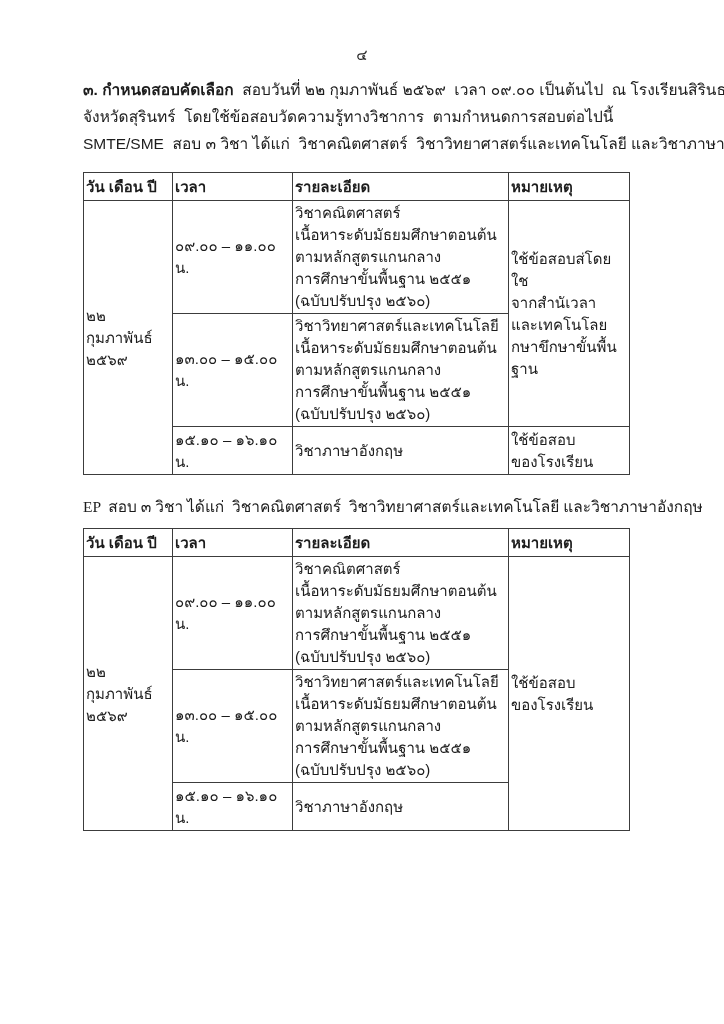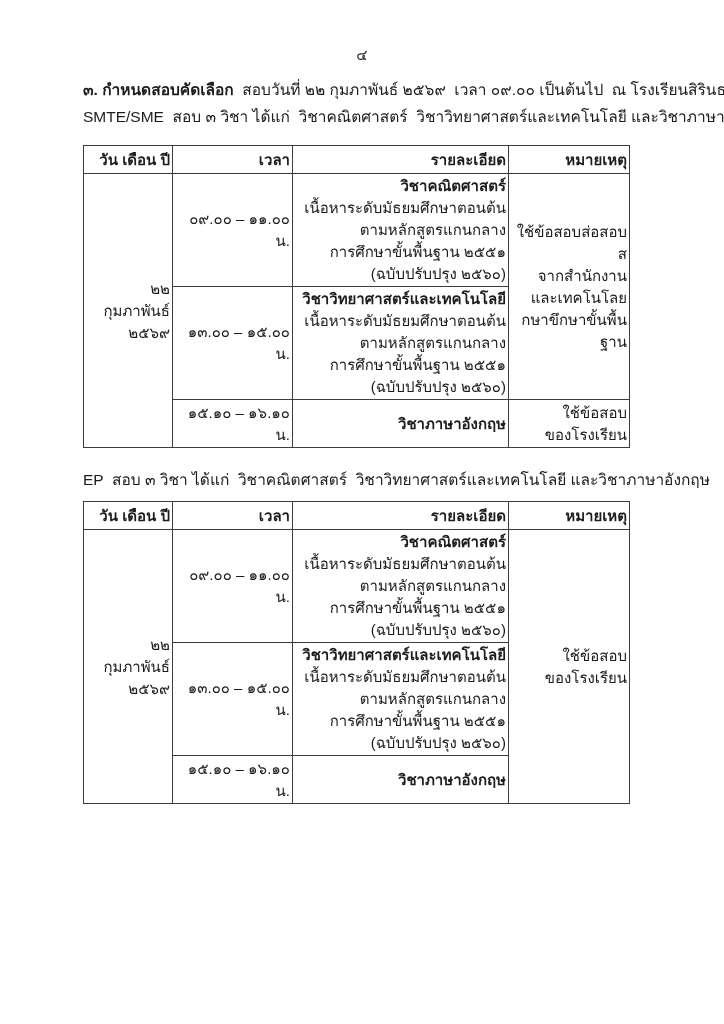--- a/index.html
+++ b/index.html
@@ -20,47 +20,48 @@
   }
   .para-line {
     font-size:15.5px; line-height:27px; white-space:pre; color:#1c1c1c;
   }
   .bold { font-weight:bold;text-align:center; }
   table.sched {
     border-collapse:collapse; table-layout:fixed;
     width:546px; margin-top:15px;
   }
   table.sched.second { margin-top:8px; }
-  .ep-line { margin-top:18px; }
+  .ep-line { margin-top:18px;font-family:Liberation Serif, serif; }
   table.sched col.c1 { width:89px; }
   table.sched col.c2 { width:120px; }
   table.sched col.c3 { width:216px; }
   table.sched col.c4 { width:121px; }
   table.sched th, table.sched td {
     border:1.6px solid #3c3c3c;
-    text-align:right; vertical-align:middle;
+    text-align:left; vertical-align:middle;
     font-size:15px; line-height:22px;
     padding:1px 2px;
     font-weight:normal;
     margin-top:42px;
   }
   table.sched th { font-weight:bold; height:28px; line-height:24px; }
   tr.r-tall  { height:110px; }
   tr.r-short { height:48px; }
-  .subj { font-weight:bold; }
+  .subj { font-weight:normal; }
   .cell-line { line-height:22px; }
 </style>
 </head>
 <body>
 
 <div class="page-number">๔</div>
 
 <div class="content">
 
   <div class="para-line"><span class="bold">๓. กำหนดสอบคัดเลือก</span><span>  สอบวันที่ ๒๒ กุมภาพันธ์ ๒๕๖๙  เวลา ๐๙.๐๐ เป็นต้นไป  ณ โรงเรียนสิรินธร</span></div>
+  <div class="para-line">จังหวัดสุรินทร์  โดยใช้ข้อสอบวัดความรู้ทางวิชาการ  ตามกำหนดการสอบต่อไปนี้</div>
   <div class="para-line"><span>SMTE/SME</span><span>  สอบ ๓ วิชา ได้แก่  วิชาคณิตศาสตร์  วิชาวิทยาศาสตร์และเทคโนโลยี และวิชาภาษาอังกฤษ</span></div>
 
   <table class="sched">
     <colgroup>
         <col class="c1">
         <col class="c2">
         <col class="c3">
         <col class="c4">
       </colgroup>
     <tbody>
@@ -78,22 +79,22 @@
       </td>
       <td>๐๙.๐๐ – ๑๑.๐๐ น.</td>
       <td>
         <div class="cell-line subj">วิชาคณิตศาสตร์</div>
         <div class="cell-line">เนื้อหาระดับมัธยมศึกษาตอนต้น</div>
         <div class="cell-line">ตามหลักสูตรแกนกลาง</div>
         <div class="cell-line">การศึกษาขั้นพื้นฐาน ๒๕๕๑</div>
         <div class="cell-line">(ฉบับปรับปรุง ๒๕๖๐)</div>
       </td>
       <td rowspan="2">
-        <div class="cell-line">ใช้ข้อสอบส่อสอบส</div>
-        <div class="cell-line">จากสำนักงาน</div>
+        <div class="cell-line">ใช้ข้อสอบส่โดยใช</div>
+        <div class="cell-line">จากสำนัเวลา</div>
         <div class="cell-line">และเทคโนโลย</div>
         <div class="cell-line">กษาขึกษาขั้นพื้นฐาน</div>
       </td>
     </tr>
     <tr class="r-tall">
       <td>๑๓.๐๐ – ๑๕.๐๐ น.</td>
       <td>
         <div class="cell-line subj">วิชาวิทยาศาสตร์และเทคโนโลยี</div>
         <div class="cell-line">เนื้อหาระดับมัธยมศึกษาตอนต้น</div>
         <div class="cell-line">ตามหลักสูตรแกนกลาง</div>

